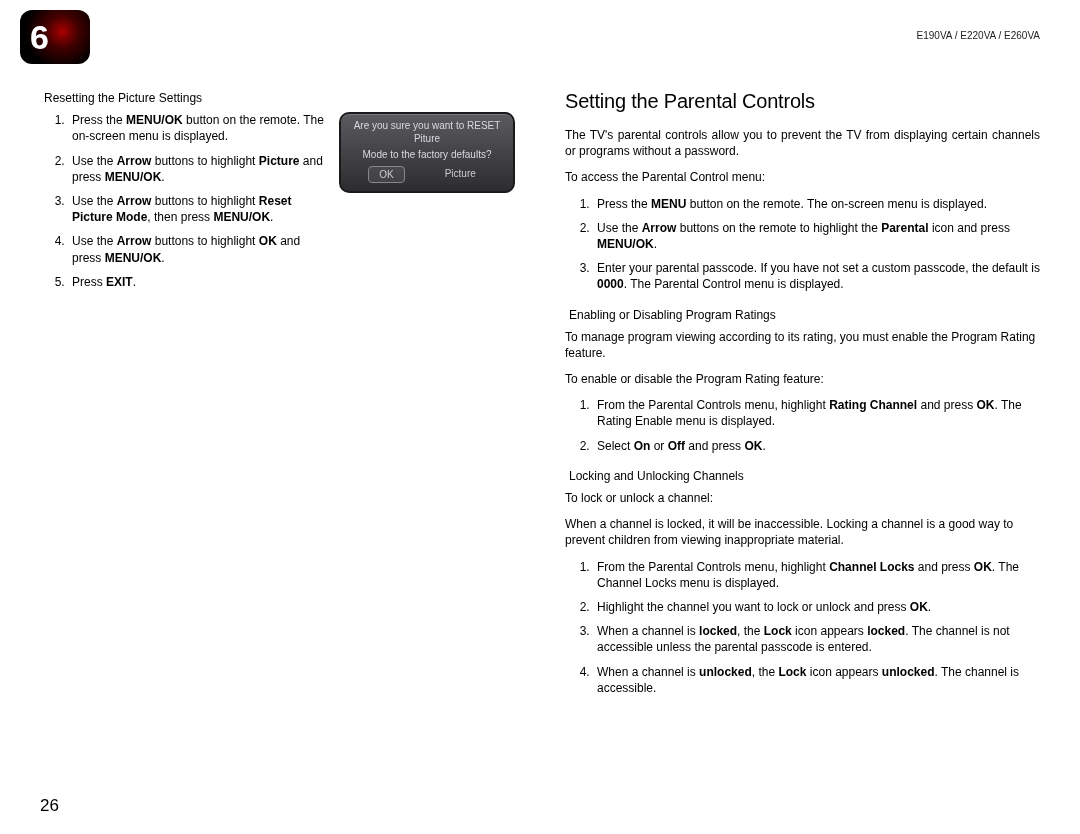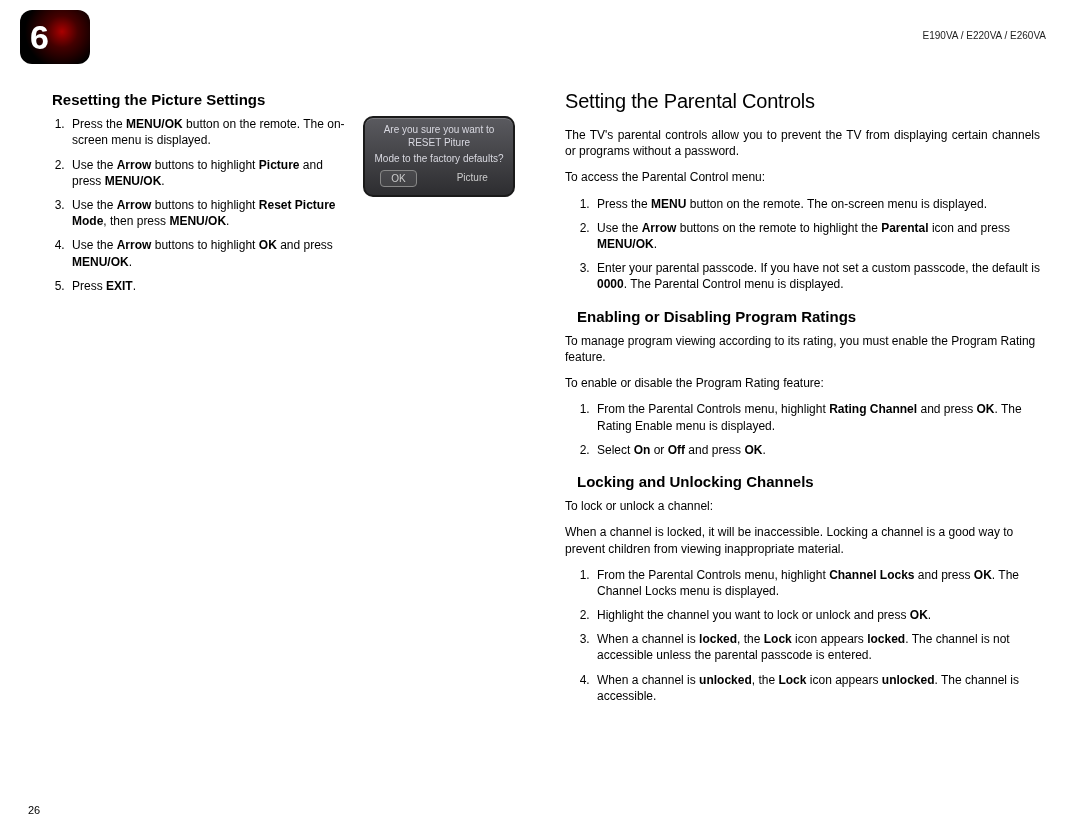--- a/index.html
+++ b/index.html
@@ -35,21 +35,21 @@
   .chapter-tab span.num {
     color: #fff;
     font-size: 34px;
     font-weight: bold;
     margin-left: 10px;
     font-family: Helvetica, Arial, sans-serif;
   }
   .model-label {
     position: absolute;
     top: 30px;
-    right: 34px;
+    right: 40px;
     font-size: 10px;
     color: #222;
   }
   .columns {
     display: flex;
     gap: 50px;
     margin-top: 80px;
   }
   .col {
     flex: 1;
@@ -58,43 +58,43 @@
   .col-left { flex: 1; }
   .col-right { flex: 1; }
   h2.section {
     font-size: 20px;
     font-weight: 400;
     margin: 0 0 14px 0;
     letter-spacing: -0.2px;
     font-family: "Helvetica Neue", Helvetica, Arial, sans-serif;
   }
   .subhead {
-    font-weight: bold;
-    font-size: 15px;
-    margin: 0 0 6px 12px;
+    font-weight: normal;
+    font-size: 12px;
+    margin: 0 0 6px 4px;
   }
   p { margin: 0 0 10px 0; line-height: 1.35; }
   ol.steps {
     margin: 0 0 14px 0;
     padding-left: 28px;
   }
   ol.steps li {
     margin-bottom: 8px;
     line-height: 1.35;
     padding-left: 4px;
   }
   .justify { text-align: justify; }
   .left-row {
     display: flex;
     align-items: flex-start;
     gap: 12px;
   }
   .left-text { flex: 1; }
   .tv-dialog {
-    width: 152px;
+    width: 176px;
     flex-shrink: 0;
   }
   .dialog-box {
     background: linear-gradient(#5a5a5f, #2d2d30);
     border-radius: 10px;
     border: 2px solid #1a1a1a;
     padding: 6px 4px 8px 4px;
     color: #d8d8e0;
     font-size: 10px;
     text-align: center;
@@ -115,22 +115,22 @@
     padding: 2px 10px;
     border-radius: 4px;
   }
   .dialog-buttons span.sel {
     border: 1px solid #888;
     background: rgba(255,255,255,0.08);
   }
   .page-num {
     position: absolute;
     bottom: 18px;
-    left: 28px;
-    font-size: 11px;
+    left: 40px;
+    font-size: 17px;
   }
   b { font-weight: bold; }
 </style>
 </head>
 <body>
 
 <div class="page">
 
   <div class="chapter-tab">
     <span class="num">6</span>

